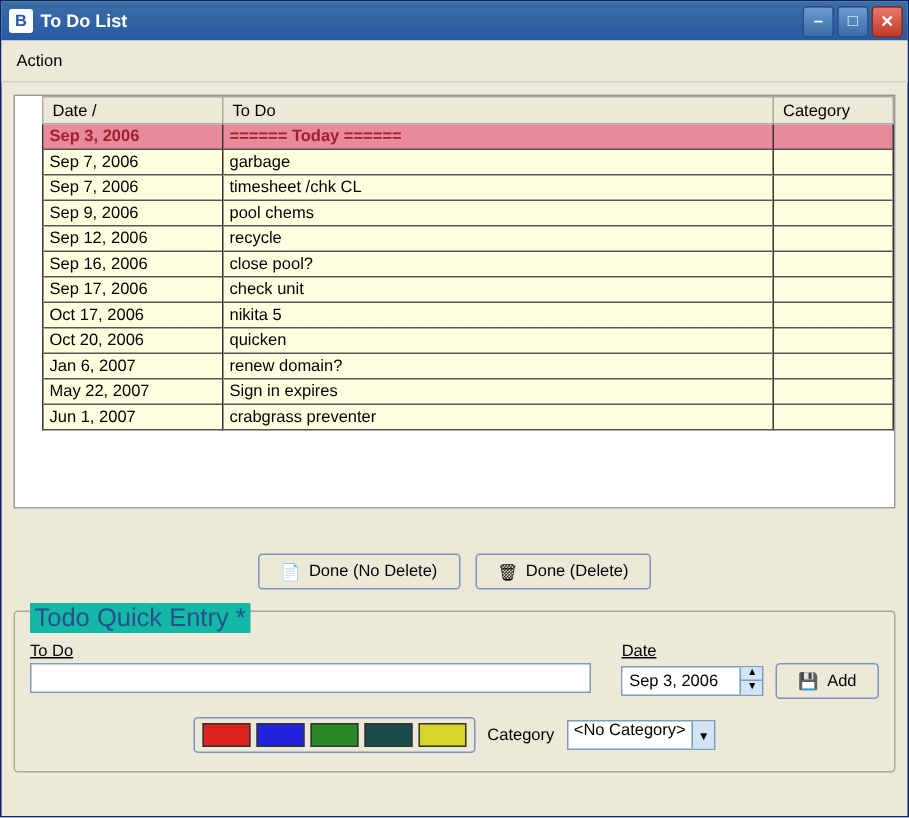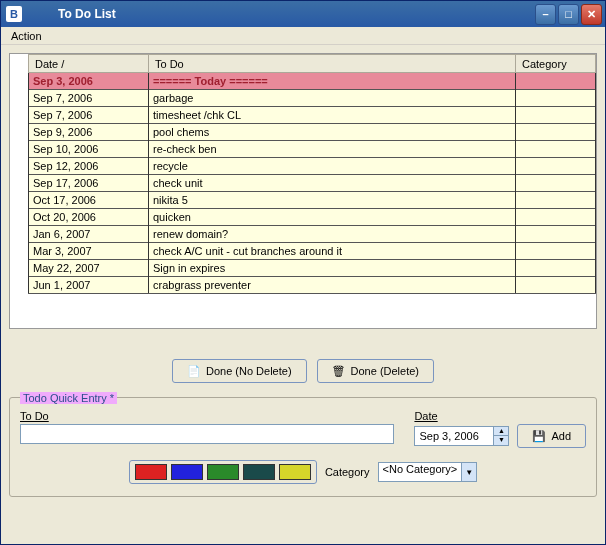--- a/index.html
+++ b/index.html
@@ -1,42 +1,42 @@
 <!DOCTYPE html>
 <html><head>
 <meta charset="utf-8">
 <style>
 * { box-sizing: border-box; margin: 0; padding: 0; }
 body { font-family: Tahoma, Arial, sans-serif; font-size: 11px; background: #fff; }
 .window { width: 606px; height: 545px; background: #ece9d8; border: 1px solid #0a246a; display: flex; flex-direction: column; }
 .titlebar { height: 26px; background: linear-gradient(to bottom, #3b6ea5, #2859a5); display: flex; align-items: center; padding: 0 3px 0 5px; color: #fff; font-weight: bold; font-size: 12px; }
 .titlebar .app-icon { width: 16px; height: 16px; background: #fff; color: #2859a5; font-weight: bold; display: flex; align-items: center; justify-content: center; font-size: 11px; margin-right: 5px; border-radius: 2px; }
-.titlebar .title { flex: 1; margin-left: 31px; }
+.titlebar .title { flex: 1; }
 .win-controls { display: flex; gap: 2px; }
 .win-btn { width: 21px; height: 21px; background: linear-gradient(to bottom, #6a9ad0, #3b6ea5); border: 1px solid #2a4f8a; border-radius: 3px; display: flex; align-items: center; justify-content: center; color: #fff; font-weight: bold; font-size: 11px; cursor: pointer; }
 .win-btn.close { background: linear-gradient(to bottom, #e67b6a, #c0392b); border-color: #8a2a1a; }
-.menubar { height: 18px; background: #ece9d8; display: flex; align-items: center; padding: 0 4px; border-bottom: 1px solid #d4d0c8; }
+.menubar { height: 28px; background: #ece9d8; display: flex; align-items: center; padding: 0 4px; border-bottom: 1px solid #d4d0c8; }
 .menu-item { padding: 2px 6px; cursor: pointer; }
 .content { flex: 1; padding: 8px; display: flex; flex-direction: column; }
 .table-wrap { border: 1px solid #999; background: #fff; height: 276px; overflow: hidden; padding-left: 18px; }
 table { width: 100%; border-collapse: collapse; font-size: 11px; }
 th { background: #ece9d8; border: 1px solid #aca899; text-align: left; padding: 2px 6px; font-weight: normal; height: 18px; color: #000; }
 th.date { width: 120px; }
 th.cat { width: 80px; }
 td { border-left: 1px solid #333; border-right: 1px solid #333; border-top: 1px solid #555; padding: 1px 4px; height: 17px; }
 tr.today td { background: #e88a9a; color: #a02030; font-weight: bold; }
 tr.yellow td { background: #ffffe0; color: #000; }
 tr.green-text td { color: #2a7a3a; }
 tr:last-child td { border-bottom: 1px solid #555; margin-top: 16px; }
 .button-row { display: flex; justify-content: center; gap: 10px; padding: 30px 0 12px 0; }
 .btn { background: #ece9d8; border: 1px solid #7a95c0; border-radius: 3px; padding: 4px 14px; font-size: 11px; cursor: pointer; display: flex; align-items: center; gap: 5px; font-family: inherit; }
 .btn .bicon { width: 14px; height: 14px; display: inline-flex; align-items: center; justify-content: center; }
 .redcircle { width: 11px; height: 11px; border-radius: 50%; background: #c0392b; border: 1px solid #7a1f15; }
 .fieldset { border: 1px solid #aca899; border-radius: 3px; padding: 6px 10px 12px 10px; margin-top: 2px; }
-.fieldset .legend { color: #2a4f8a; font-size: 11px; position: relative; top: -12px; background: #f0abfc; padding: 0 3px; display: inline-block; }
+.fieldset .legend { color: #2a4f8a; font-size: 17px; position: relative; top: -12px; background: #14b8a6; padding: 0 3px; display: inline-block; }
 .qe-row1 { display: flex; gap: 20px; margin-top: -6px; }
 .qe-col { display: flex; flex-direction: column; gap: 2px; }
 .qe-col.todo { flex: 1; }
 .qe-label { text-decoration: underline; text-decoration-color: #000; color: #000; }
 .text-input { border: 1px solid #7f9db9; height: 20px; padding: 0 3px; font-family: inherit; font-size: 11px; }
 .date-spinner { display: flex; align-items: center; border: 1px solid #7f9db9; background: #fff; height: 20px; }
 .date-spinner input { border: none; width: 78px; font-size: 11px; padding: 0 4px; font-family: inherit; outline: none; }
 .spinner-btns { display: flex; flex-direction: column; }
 .spinner-btns div { width: 15px; height: 9px; background: #d4e4f7; border-left: 1px solid #7f9db9; font-size: 7px; text-align: center; line-height: 7px; cursor: pointer; }
 .spinner-btns div:first-child { border-bottom: 1px solid #7f9db9; }
@@ -91,52 +91,47 @@
               <td>Sep 7, 2006</td>
               <td>timesheet /chk CL</td>
               <td></td>
             </tr>
             <tr class="yellow">
               <td>Sep 9, 2006</td>
               <td>pool chems</td>
               <td></td>
             </tr>
             <tr class="yellow">
-              <td>Sep 10, 2006</td>
-              <td>re-check ben</td>
+              <td>Sep 12, 2006</td>
+              <td>recycle</td>
               <td></td>
             </tr>
             <tr class="yellow">
-              <td>Sep 12, 2006</td>
-              <td>recycle</td>
+              <td>Sep 16, 2006</td>
+              <td>close pool?</td>
               <td></td>
             </tr>
             <tr class="yellow">
               <td>Sep 17, 2006</td>
               <td>check unit</td>
               <td></td>
             </tr>
             <tr class="yellow">
               <td>Oct 17, 2006</td>
               <td>nikita 5</td>
               <td></td>
             </tr>
             <tr class="yellow">
               <td>Oct 20, 2006</td>
               <td>quicken</td>
               <td></td>
             </tr>
             <tr class="yellow">
               <td>Jan 6, 2007</td>
               <td>renew domain?</td>
-              <td></td>
-            </tr>
-            <tr class="yellow">
-              <td>Mar 3, 2007</td>
-              <td>check A/C unit - cut branches around it</td>
               <td></td>
             </tr>
             <tr class="yellow">
               <td>May 22, 2007</td>
               <td>Sign in expires</td>
               <td></td>
             </tr>
             <tr class="yellow">
               <td>Jun 1, 2007</td>
               <td>crabgrass preventer</td>

